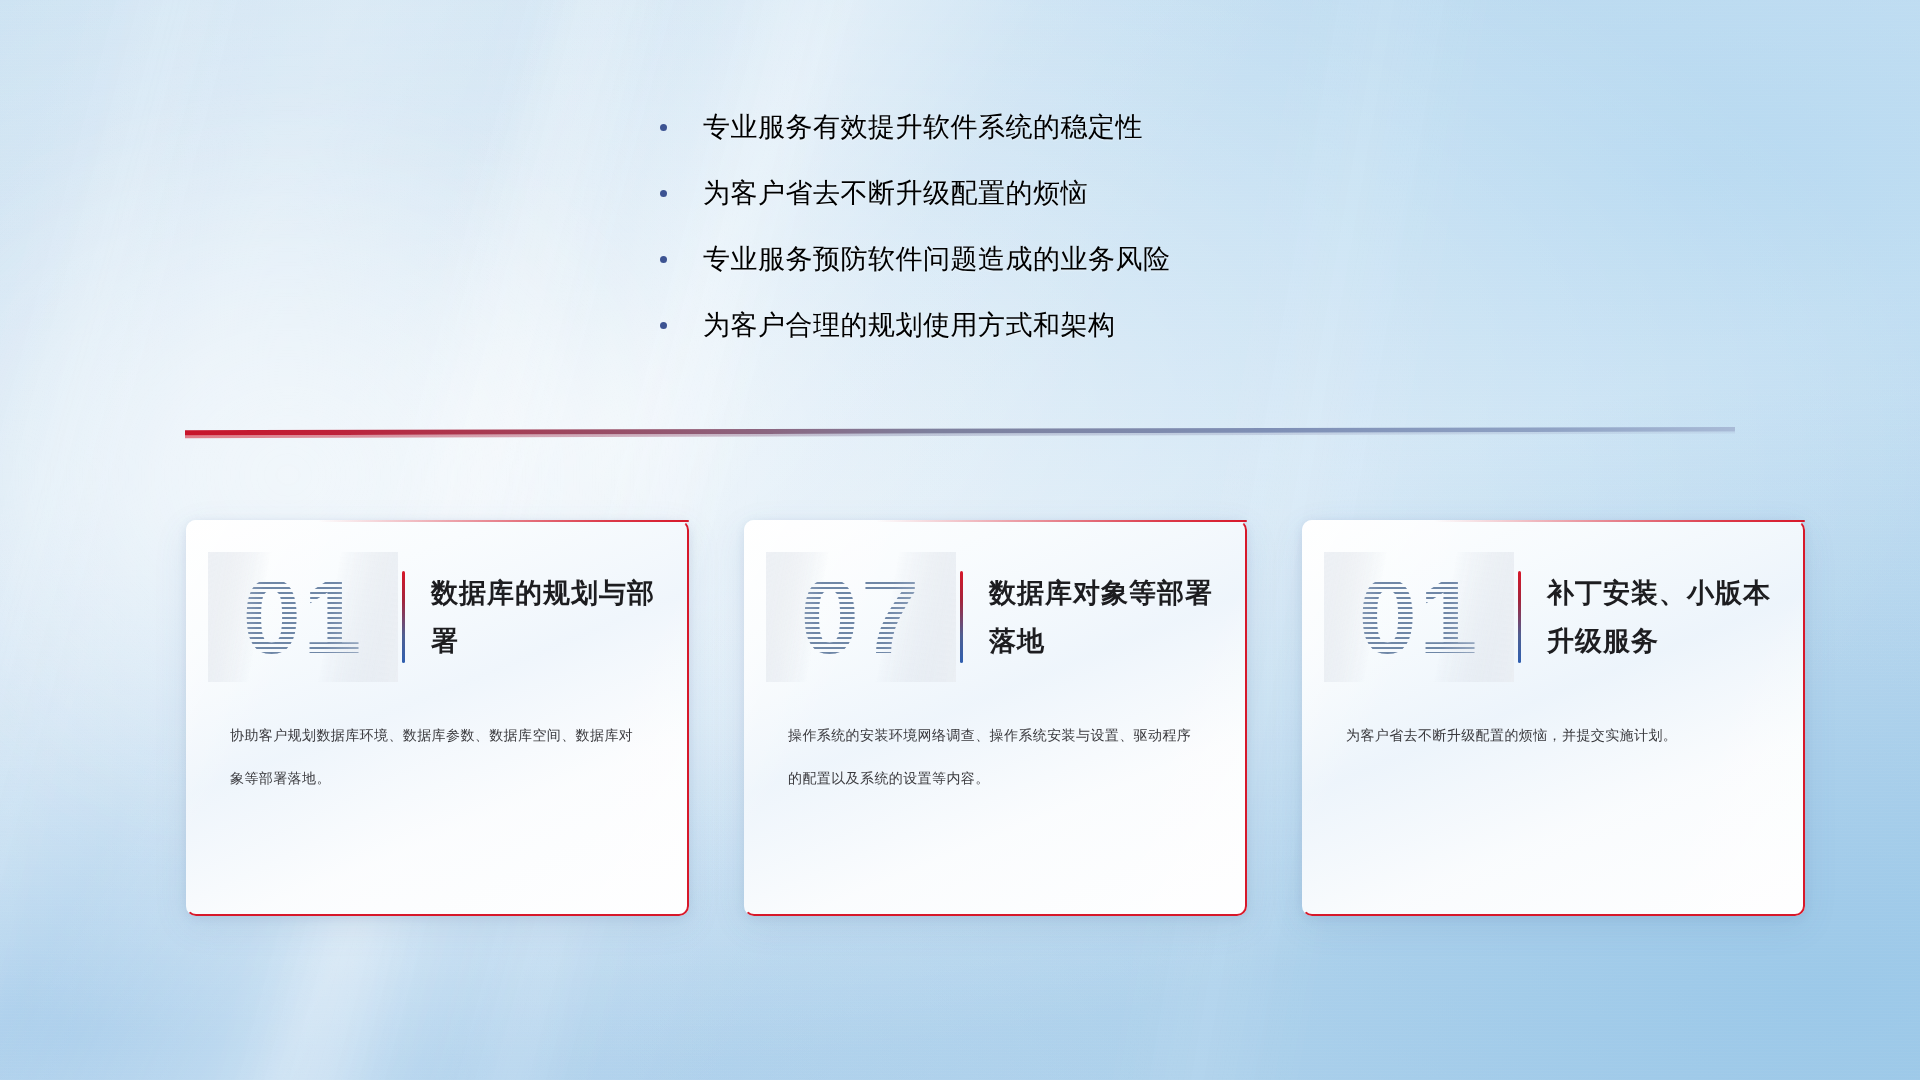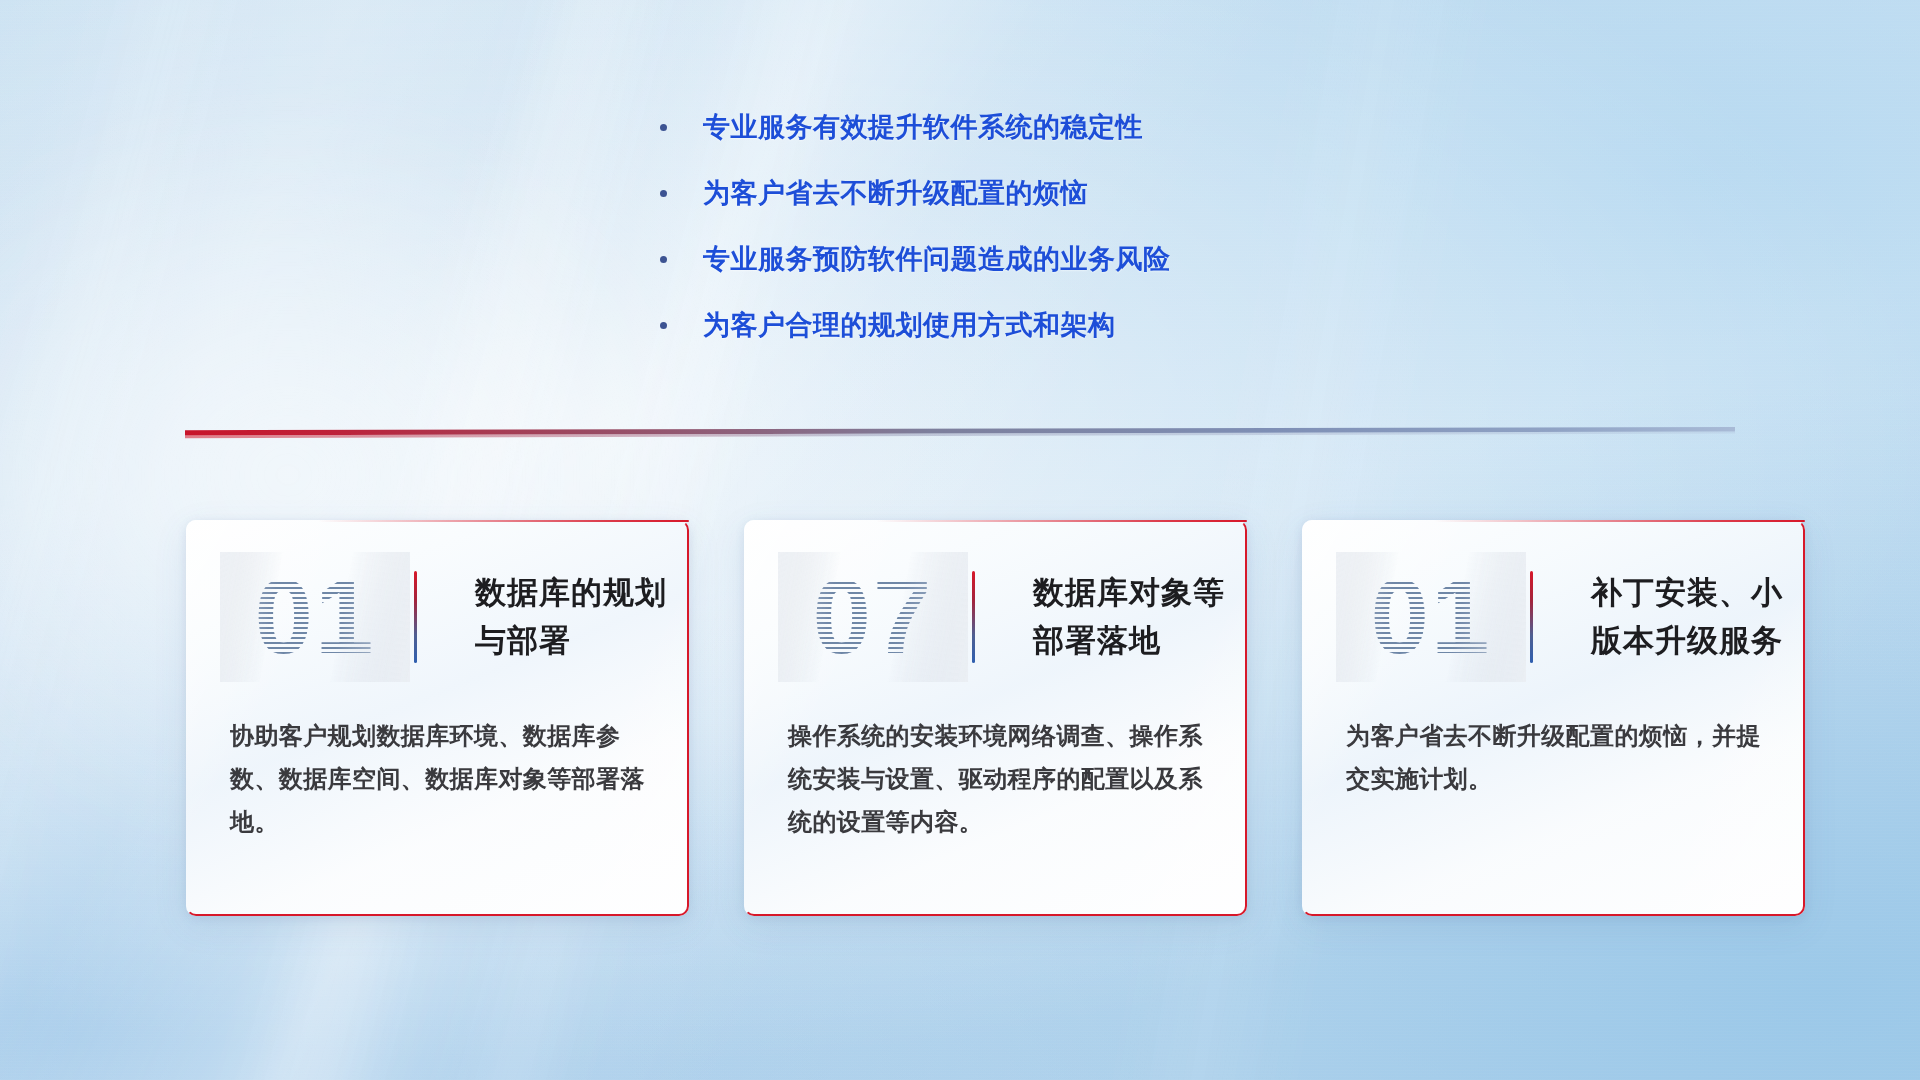--- a/index.html
+++ b/index.html
@@ -95,22 +95,22 @@
     width: 7px; height: 7px;
     border-radius: 50%;
     background: #3c5392;
     margin-top: 16px;
     margin-right: 36px;
     flex: 0 0 auto;
   }
   .bullet-text {
     font-size: 27px;
     line-height: 38px;
-    color: #1d4ed8;
-    font-weight: 700;
+    color: #000000;
+    font-weight: 400;
     letter-spacing: .5px;
     text-shadow: 0 1px 2px rgba(255,255,255,0.45);
   }
 
   
   #divider {
     position: absolute;
     left: 185px;
     top: 427px;
     width: 1550px;
@@ -174,21 +174,21 @@
         rgba(255,255,255,0.00) 26%,
         rgba(255,255,255,0.00) 72%,
         rgba(255,255,255,0.50) 100%);
     pointer-events: none;
   }
 
   .card-head {
     position: relative;
     display: flex;
     align-items: center;
-    padding: 34px 0 0 12px;
+    padding: 34px 0 0 0;
     height: 160px;
   }
   
   .ghost-number {
     position: relative;
     width: 190px;
     margin-left: 22px;
     flex: 0 0 auto;
     text-align: center;
     font-size: 105px;
@@ -222,36 +222,34 @@
   }
   .head-rule {
     width: 3px;
     height: 92px;
     flex: 0 0 auto;
     margin: 0 26px 0 4px;
     border-radius: 2px;
     background: linear-gradient(180deg, #d7182a 0%, #a4243c 32%, #4f5f92 70%, #2f5fb0 100%);
   }
   .card-title {
-    font-size: 31px;
+    font-size: 27px;
     line-height: 48px;
     font-weight: 700;
     color: #1d1d20;
     letter-spacing: 1px;
     max-width: 240px;
-    margin-left: 32px;
   }
   .card-body {
     position: relative;
     padding: 34px 44px 0 44px;
-    font-size: 24px;
+    font-size: 14px;
     line-height: 43px;
     color: #3a3a3e;
     letter-spacing: .4px;
-    font-weight: bold;
   }
 </style>
 </head>
 <body>
 
 <div id="bg-root">
   <div id="bg-streaks"></div>
   <div id="bg-glow-left"></div>
   <div id="bg-noise"></div>
 </div>

